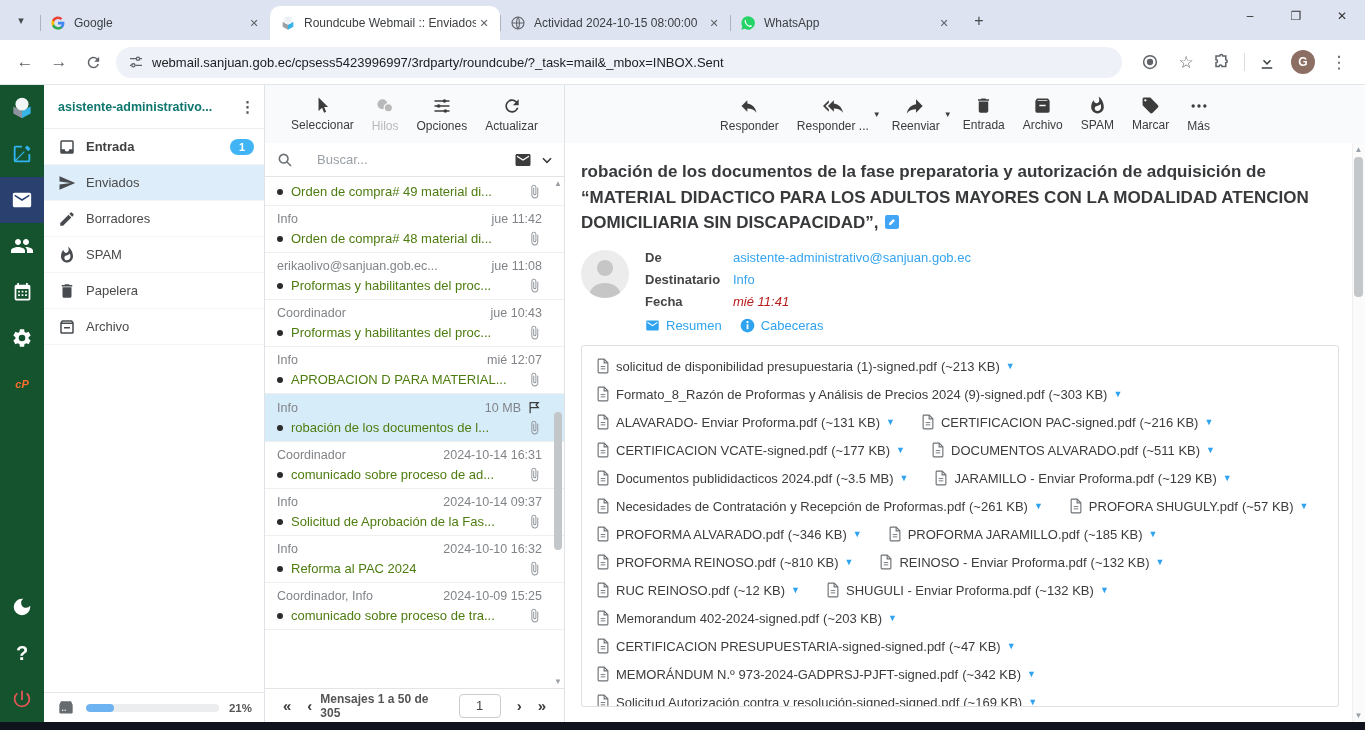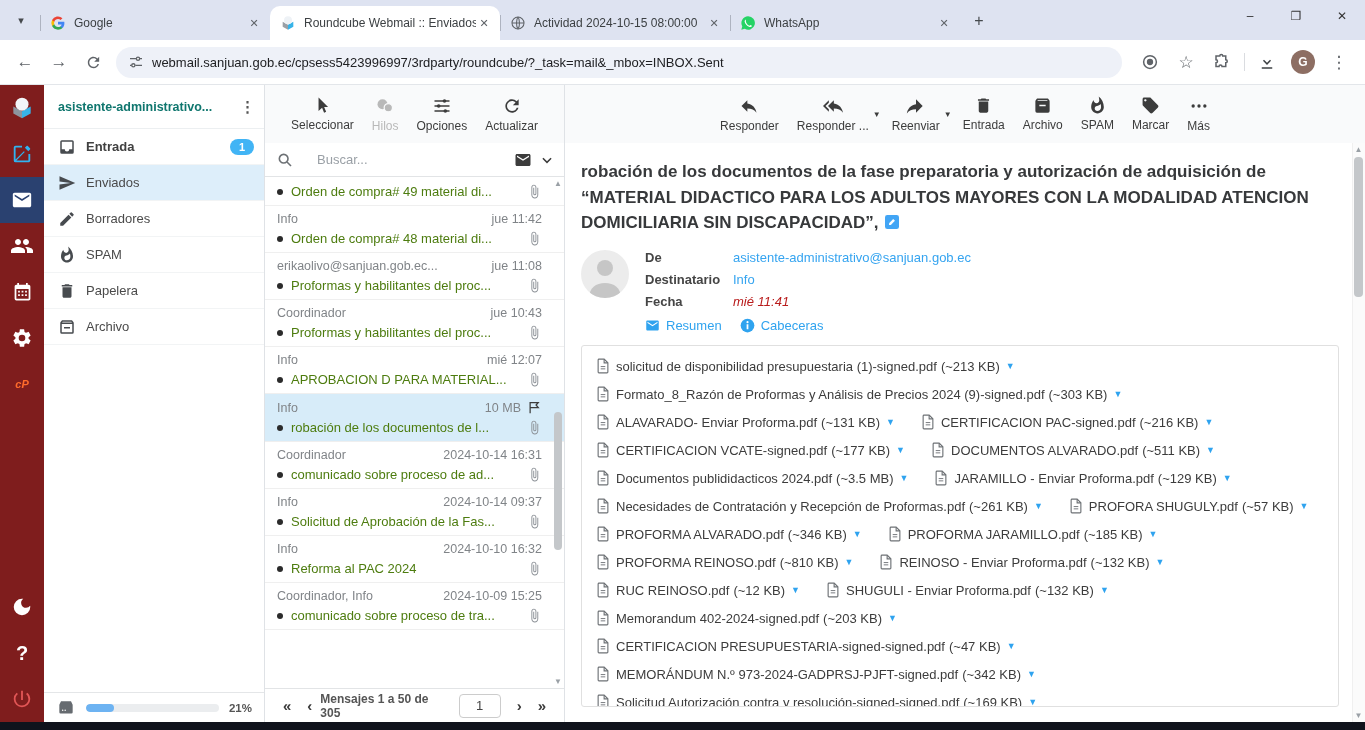--- a/index.html
+++ b/index.html
@@ -25,21 +25,21 @@
   .omnibox .url { font-size:13px; color:#202124; white-space:nowrap; overflow:hidden; margin-left:8px; }
   .nav-right { display:flex; align-items:center; }
   .nav-right .nav-btn { margin:0 3px; }
   .nav-sep { width:1px; height:18px; background:#dadce0; margin:0 4px; }
   .avatar-g { width:24px; height:24px; border-radius:50%; background:#8d6e63; color:#fff; font-size:12px; font-weight:bold; display:flex; align-items:center; justify-content:center; }
 
   
   .app { display:flex; height:638px; border-top:1px solid #e3e6ea; }
 
   
-  .rcnav { width:44px; background:#7f1d1d; display:flex; flex-direction:column; align-items:center; color:#fff; }
+  .rcnav { width:44px; background:#14532d; display:flex; flex-direction:column; align-items:center; color:#fff; }
   .rcnav .slot { width:44px; height:46px; display:flex; align-items:center; justify-content:center; }
   .rcnav .slot.sel { background:#2a4170; }
   .rcnav .spacer { flex:1; }
   .cp-label { color:#ff6c2c; font-size:11px; font-weight:bold; font-style:italic; }
   .q-label { color:#fff; font-size:20px; font-weight:bold; }
 
   
   .folders { width:221px; background:#fff; border-right:1px solid #dfe2e6; display:flex; flex-direction:column; }
   .acct { height:44px; display:flex; align-items:center; padding:0 8px 0 14px; border-bottom:1px solid #eceff1; }
   .acct .acct-name { flex:1; font-size:12.5px; font-weight:bold; color:#0f766e; white-space:nowrap; overflow:hidden; }

